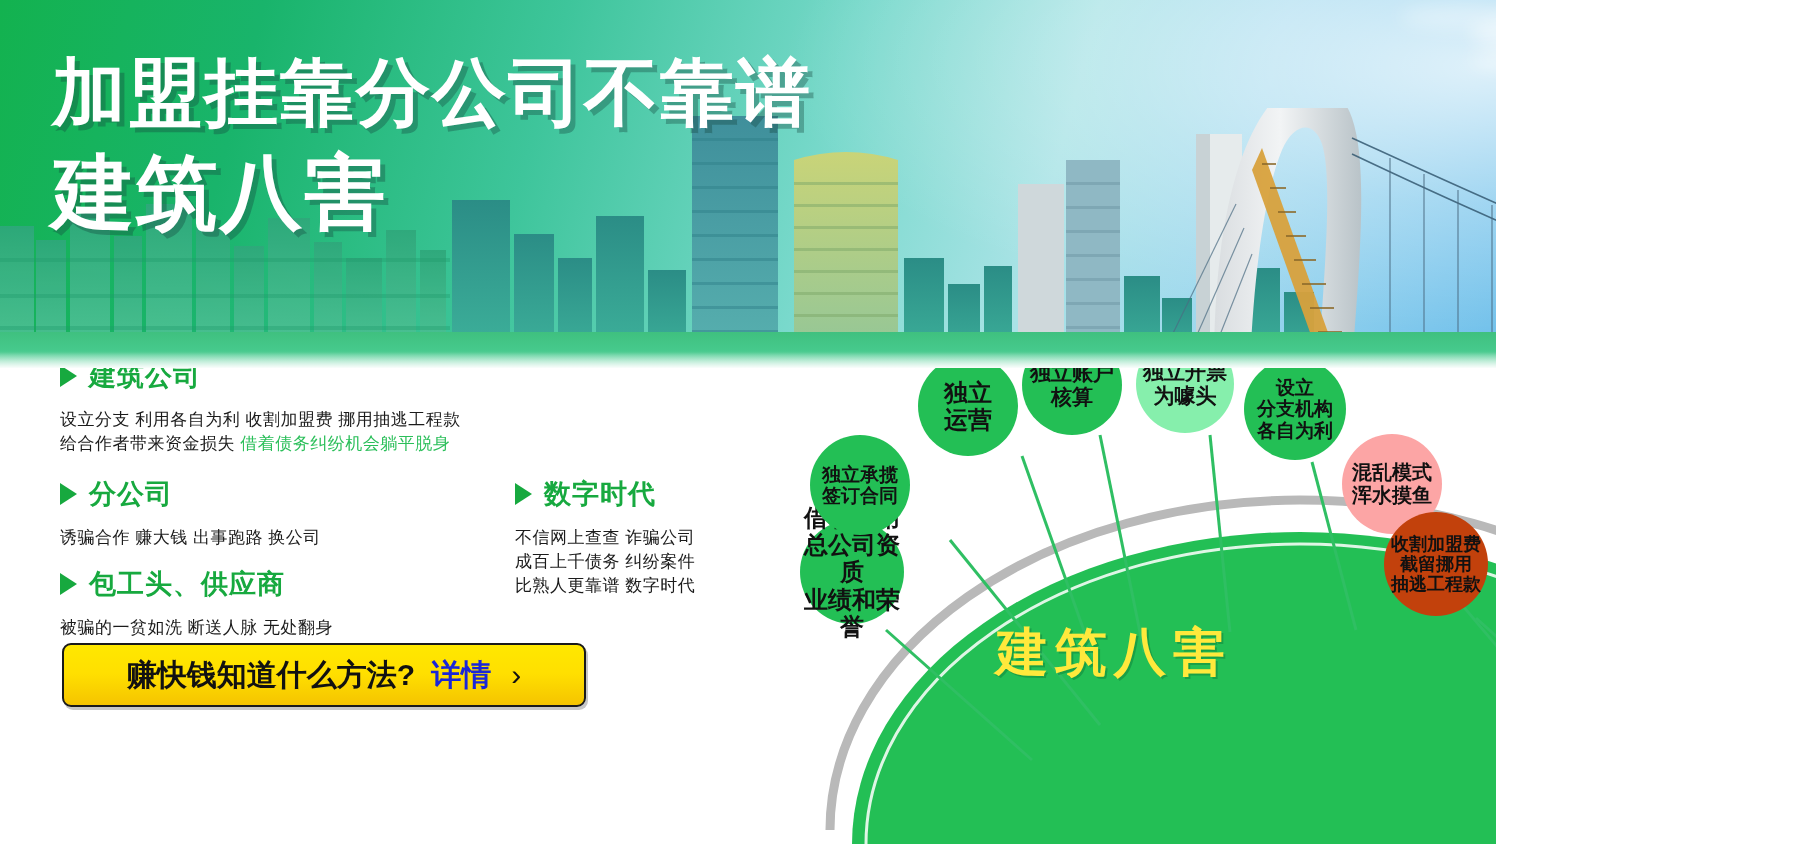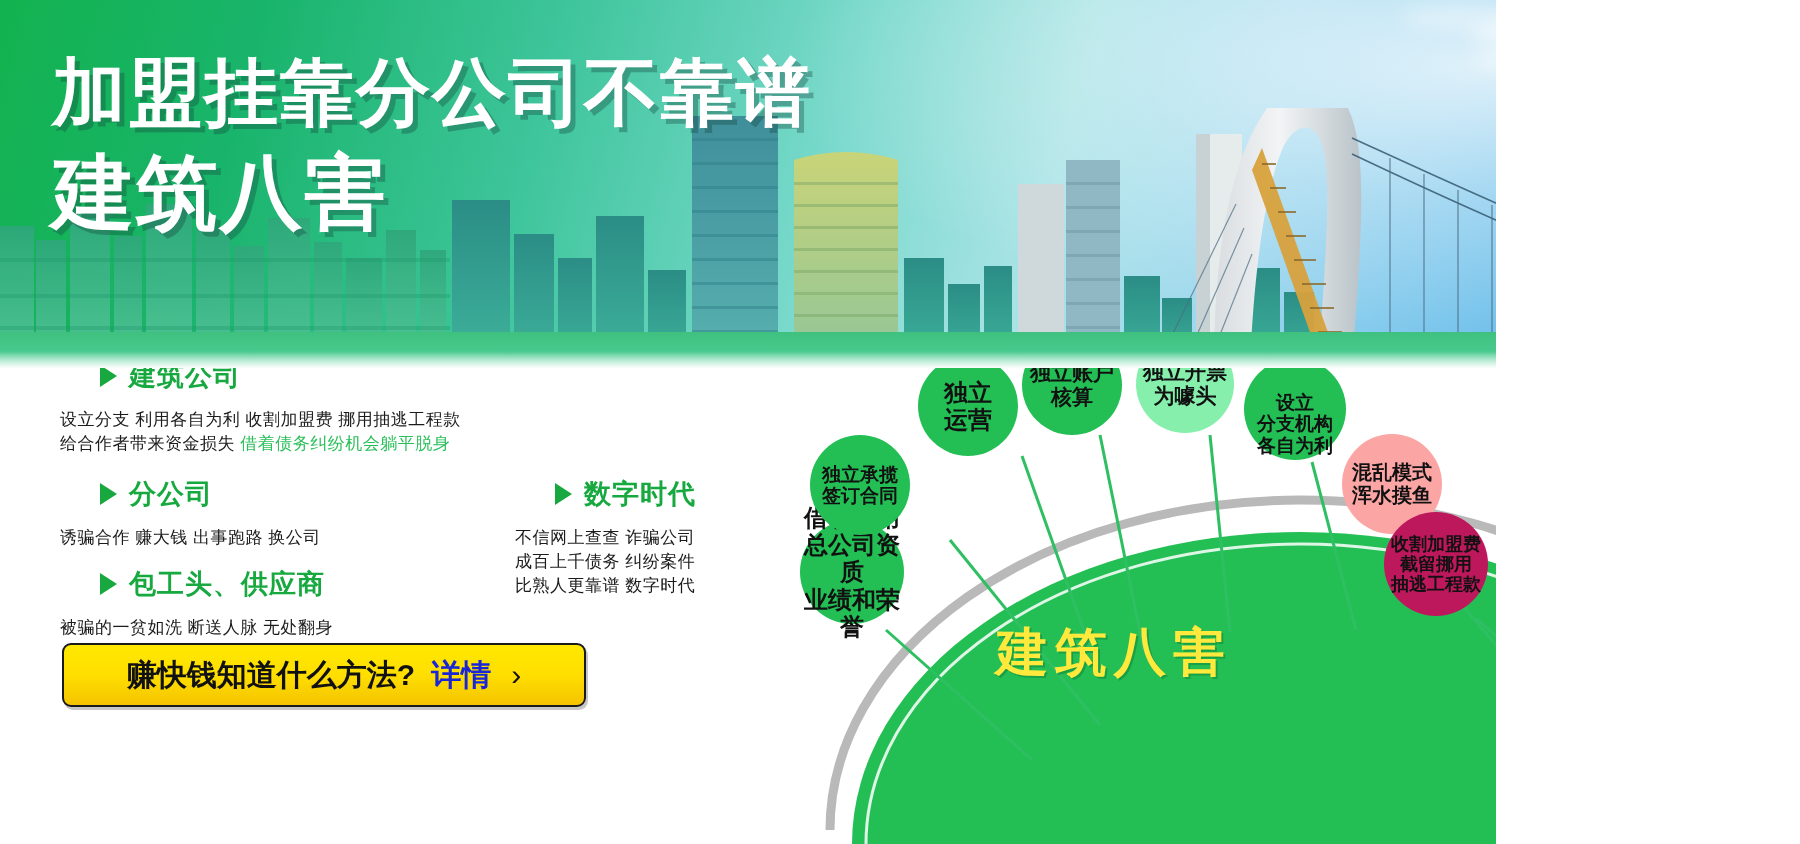--- a/index.html
+++ b/index.html
@@ -25,21 +25,21 @@
   
   .city{position:absolute;left:0;bottom:0;width:1800px;height:260px;z-index:10;}
   .ground{position:absolute;left:0;bottom:0;width:1800px;height:36px;z-index:22;
         background:linear-gradient(180deg,#3fc07f 0%,#46c98c 50%,#8fe0bd 100%);}
   .hero-fade{position:absolute;left:0;bottom:0;width:1800px;height:16px;z-index:23;
         background:linear-gradient(180deg,rgba(255,255,255,0),rgba(255,255,255,.95));}
 
   
   .content{position:absolute;left:0;top:368px;width:840px;height:476px;}
   .sec{position:absolute;}
-  .sec-head{display:flex;align-items:center;gap:12px;margin-left:40px;}
+  .sec-head{display:flex;align-items:center;gap:12px;}
   .tri{width:0;height:0;border-left:17px solid #17a93f;border-top:11px solid transparent;border-bottom:11px solid transparent;}
   .sec-title{font-size:27px;font-weight:bold;color:#17a93f;letter-spacing:1px;white-space:nowrap;}
   .sec-body{margin-top:14px;font-size:17px;color:#1b1b1b;line-height:1.42;white-space:nowrap;letter-spacing:.5px;}
   .sec-body .green{color:#2bbf5a;}
 
   .s1{left:60px;top:-10px;}
   .s2{left:60px;top:108px;}
   .s3{left:60px;top:198px;}
   .s4{left:515px;top:108px;}
 
@@ -309,25 +309,25 @@
         </div>
         <div class="bub" style="left: 118px; top: 26px; width: 100px; height: 100px; font-size: 24px; background: rgb(35, 191, 85);">
           <span>独立<br>运营</span>
         </div>
         <div class="bub" style="left: 222px; top: 5px; width: 100px; height: 100px; font-size: 21px; background: rgb(35, 191, 85);">
           <span>独立账户<br>核算</span>
         </div>
         <div class="bub" style="left: 336px; top: 5px; width: 98px; height: 98px; font-size: 21px; background: #86efac;">
           <span>独立开票<br>为噱头</span>
         </div>
-        <div class="bub" style="left: 444px; top: 28px; width: 102px; height: 102px; font-size: 19px; background: rgb(35, 191, 85); align-items: flex-end;">
+        <div class="bub" style="left: 444px; top: 28px; width: 102px; height: 102px; font-size: 19px; background: rgb(35, 191, 85);">
           <span>设立<br>分支机构<br>各自为利</span>
         </div>
         <div class="bub" style="left: 542px; top: 104px; width: 100px; height: 100px; font-size: 20px; background: #fca5a5;">
           <span>混乱模式<br>浑水摸鱼</span>
         </div>
-        <div class="bub" style="left: 584px; top: 182px; width: 104px; height: 104px; font-size: 18px; background: #be185d;">
+        <div class="bub" style="left: 584px; top: 182px; width: 104px; height: 104px; font-size: 18px; background: #c2410c;">
           <span>收割加盟费<br>截留挪用<br>抽逃工程款</span>
         </div>
       </div>
   </div>
 
 </div>
 
 </body></html>

